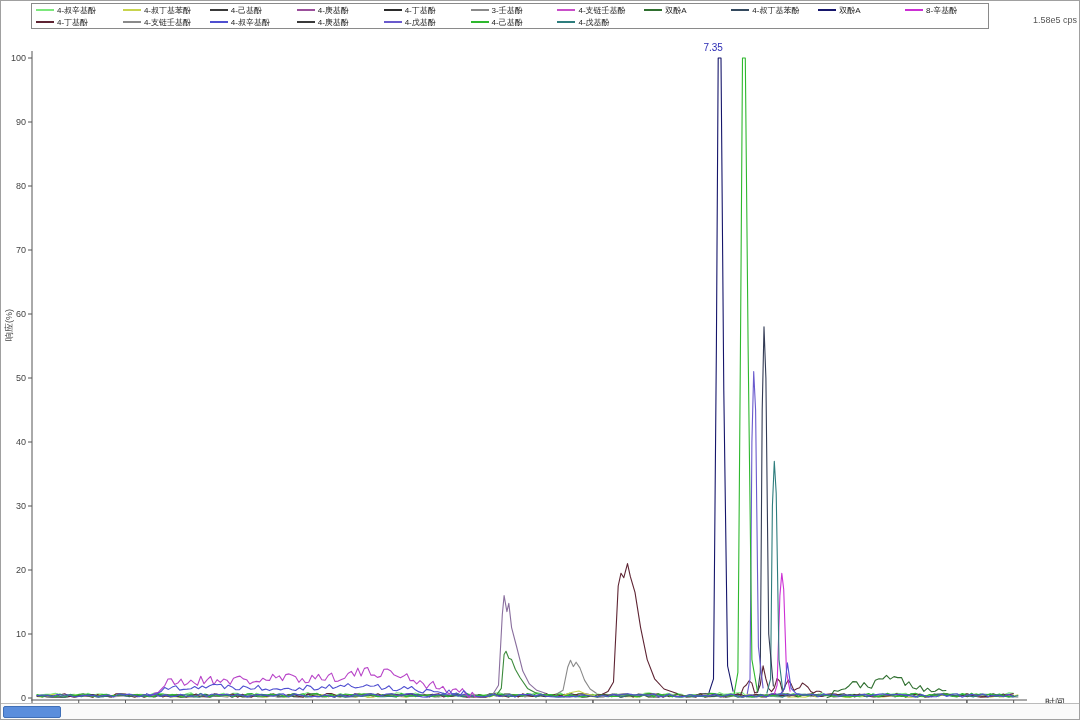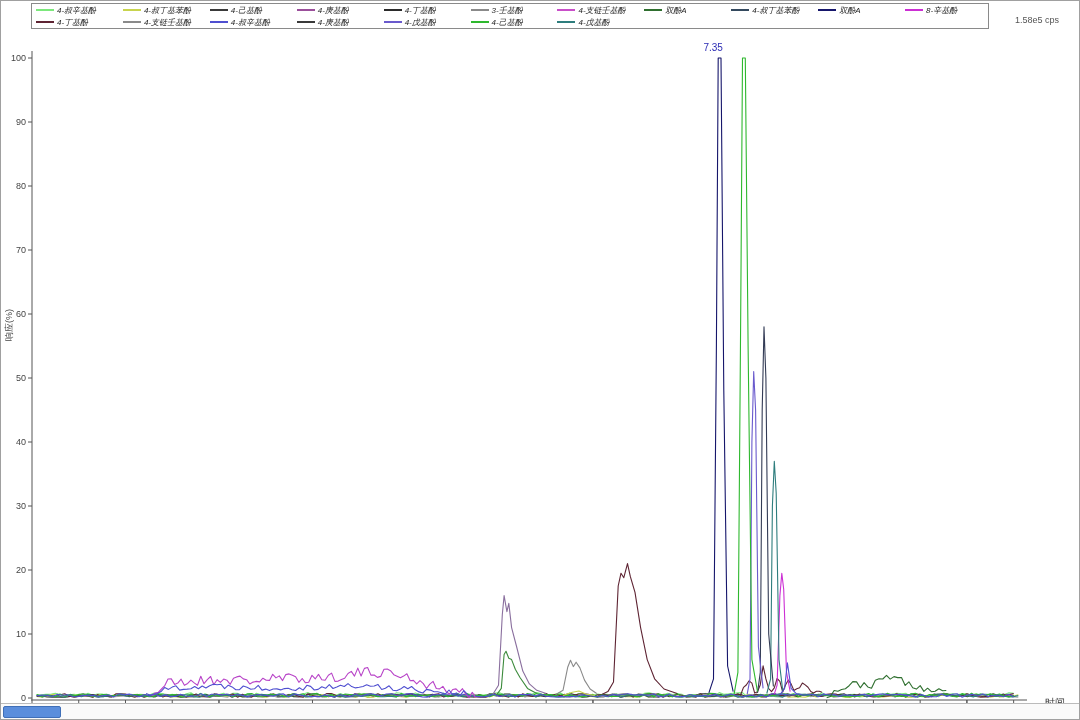--- a/index.html
+++ b/index.html
@@ -1,25 +1,25 @@
 <!DOCTYPE html>
 <html><head>
 <meta charset="utf-8">
 <style>
   html,body{margin:0;padding:0;background:#fff;}
   .stage{position:relative;width:1080px;height:720px;background:#fff;
          border:1px solid #a0a0a0;box-sizing:border-box;overflow:hidden;
          font-family:"Liberation Sans", sans-serif;}
   .legend-box{position:absolute;left:30px;top:2px;width:956px;height:24px;
               border:1px solid #8a8a8a;background:#fff;display:grid;
-              grid-template-columns:repeat(11,1fr);align-content:center;row-gap:1px;z-index:3;font-style:italic;}
+              grid-template-columns:repeat(11,1fr);align-content:center;row-gap:1px;z-index:3;}
   .legend-item{display:flex;align-items:center;height:11px;overflow:hidden;white-space:nowrap;}
   .legend-mark{display:inline-block;width:18px;height:2px;margin:0 3px 0 4px;flex:0 0 18px;}
   .legend-label{font-size:8px;color:#222;line-height:11px;}
-  .cps{position:absolute;top:14px;right:20px;font-size:9px;color:#555;z-index:3;}
+  .cps{position:absolute;top:14px;right:2px;font-size:9px;color:#555;z-index:3;}
   .ylab{position:absolute;left:2px;top:340px;font-size:9px;color:#444;
         transform:rotate(-90deg);transform-origin:left top;white-space:nowrap;z-index:3;}
   .xlab{position:absolute;right:14px;top:695px;font-size:10px;color:#333;z-index:3;text-align:center;}
   .xlab .unit{font-size:9px;color:#555;}
   svg.chart{position:absolute;left:0;top:0;z-index:1;}
   .scroll-strip{position:absolute;left:0;bottom:0;width:100%;height:15px;
                 background:#fafafa;border-top:1px solid #bbb;z-index:4;}
   .scroll-thumb{position:absolute;left:2px;top:2px;width:56px;height:10px;
                 background:#5b8edc;border:1px solid #3f6fb8;border-radius:2px;}
 </style>

